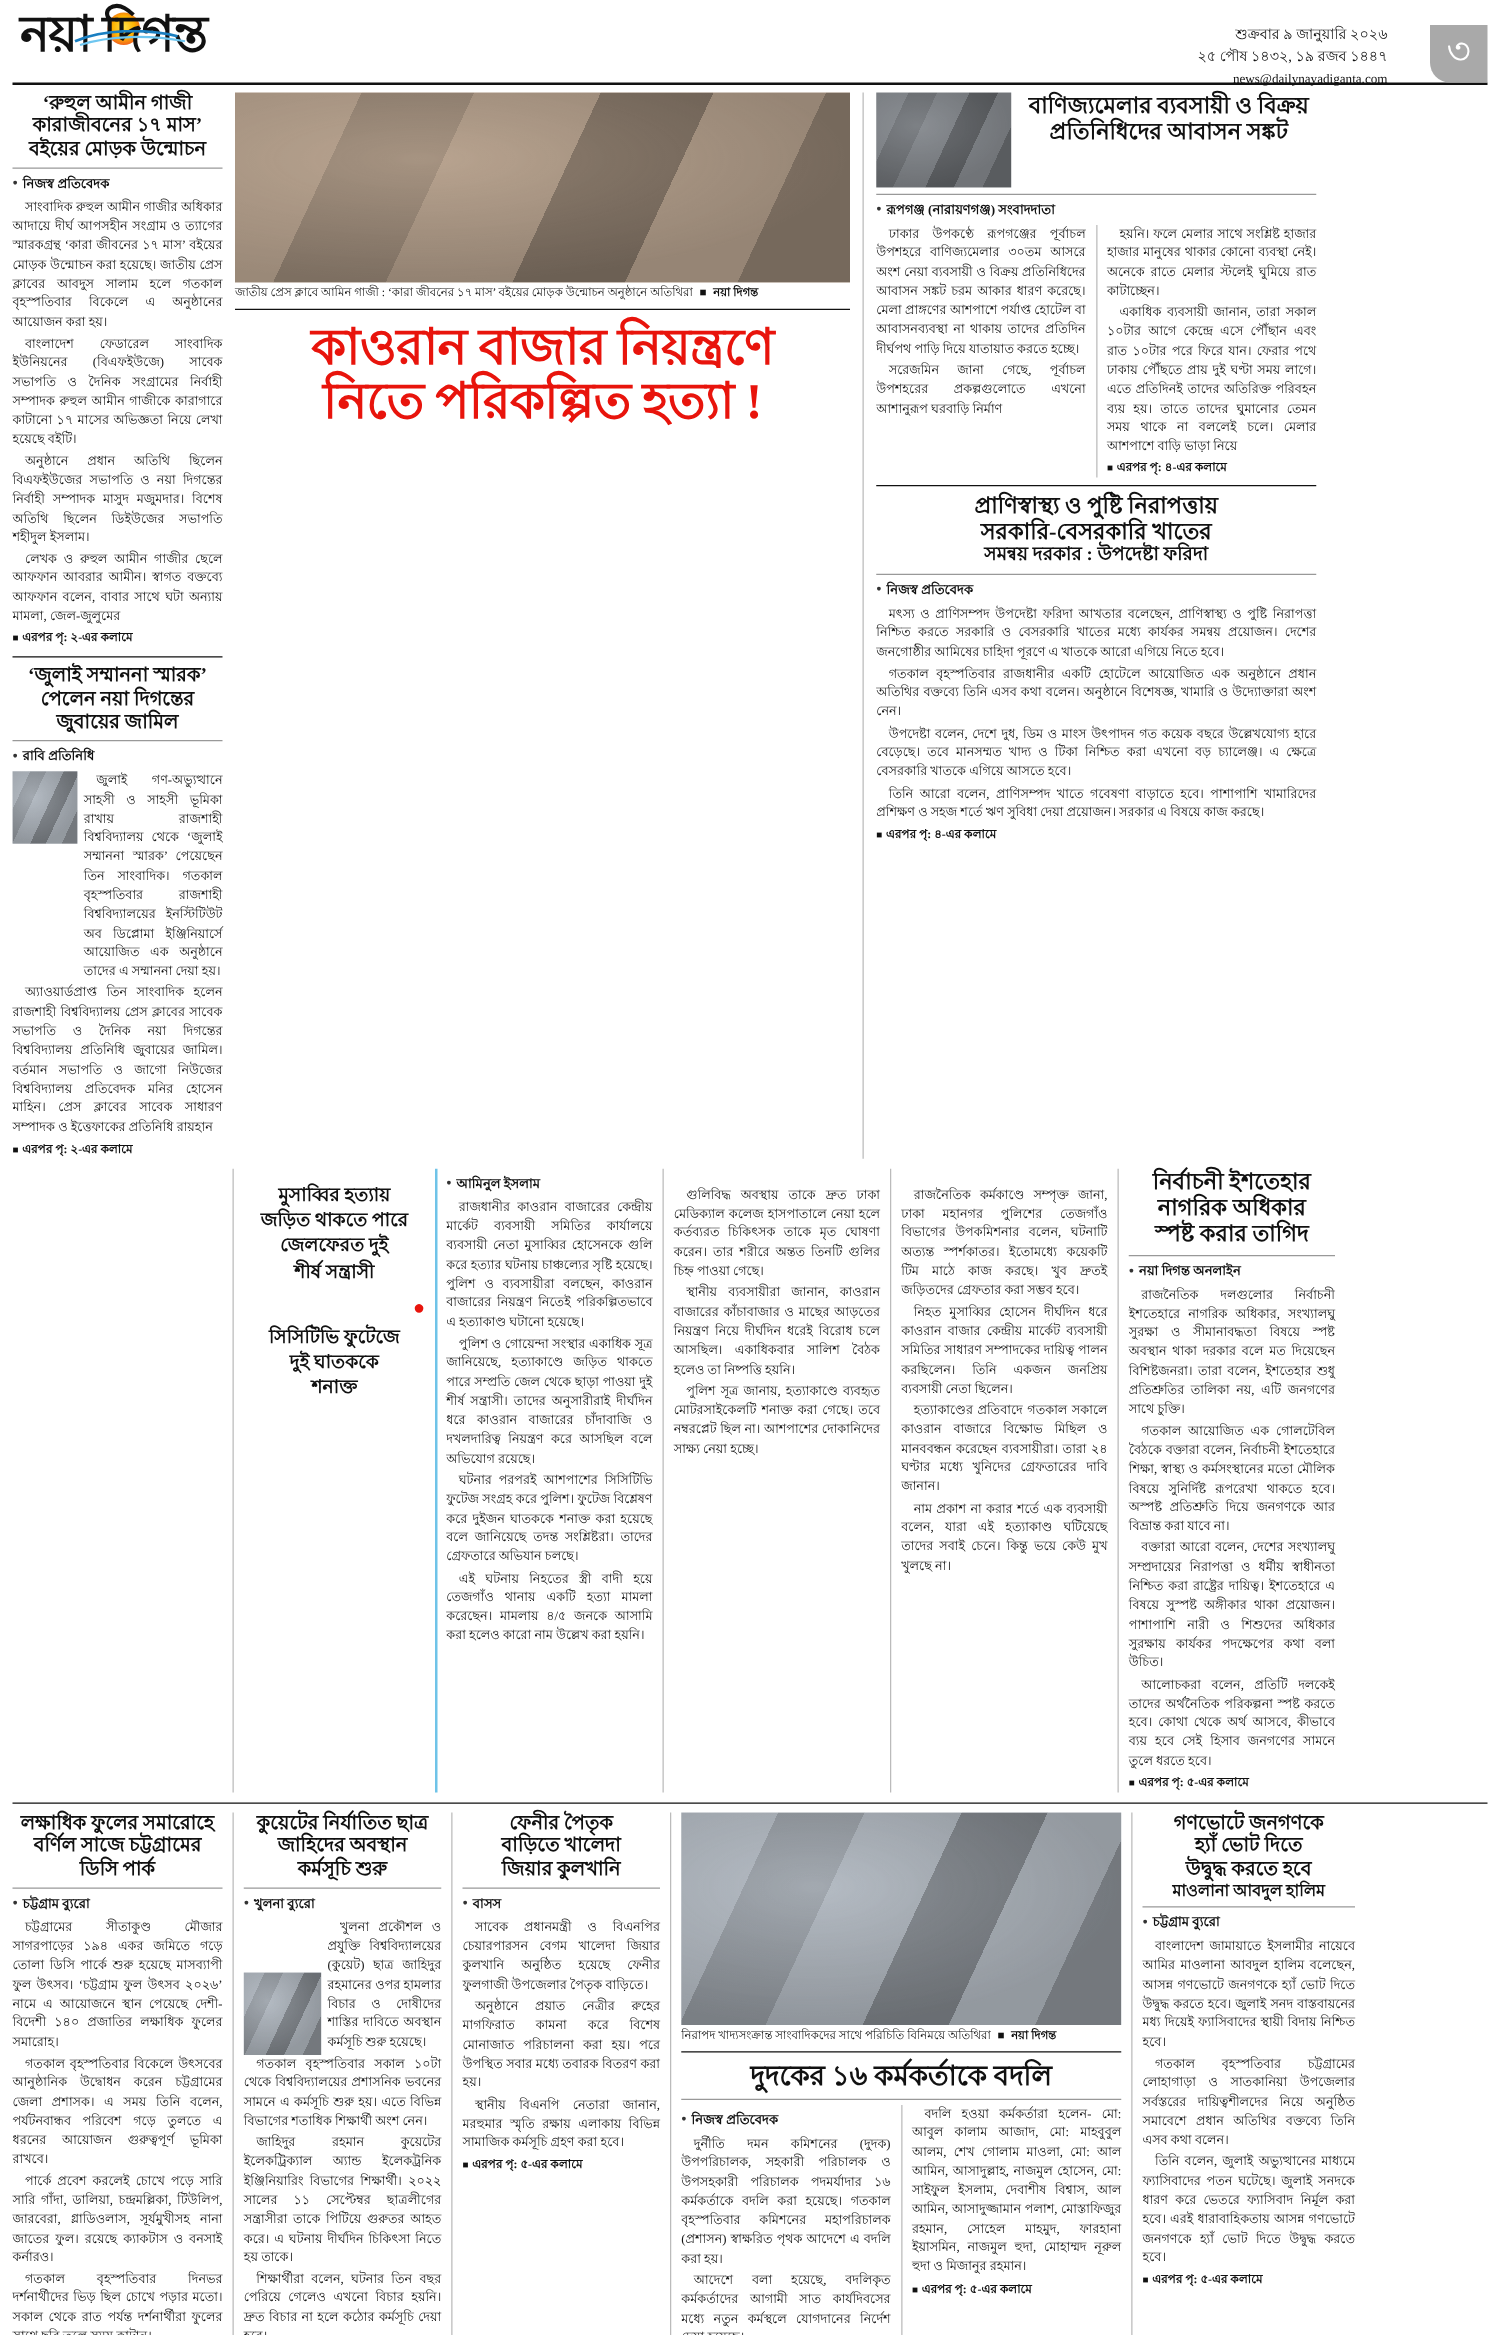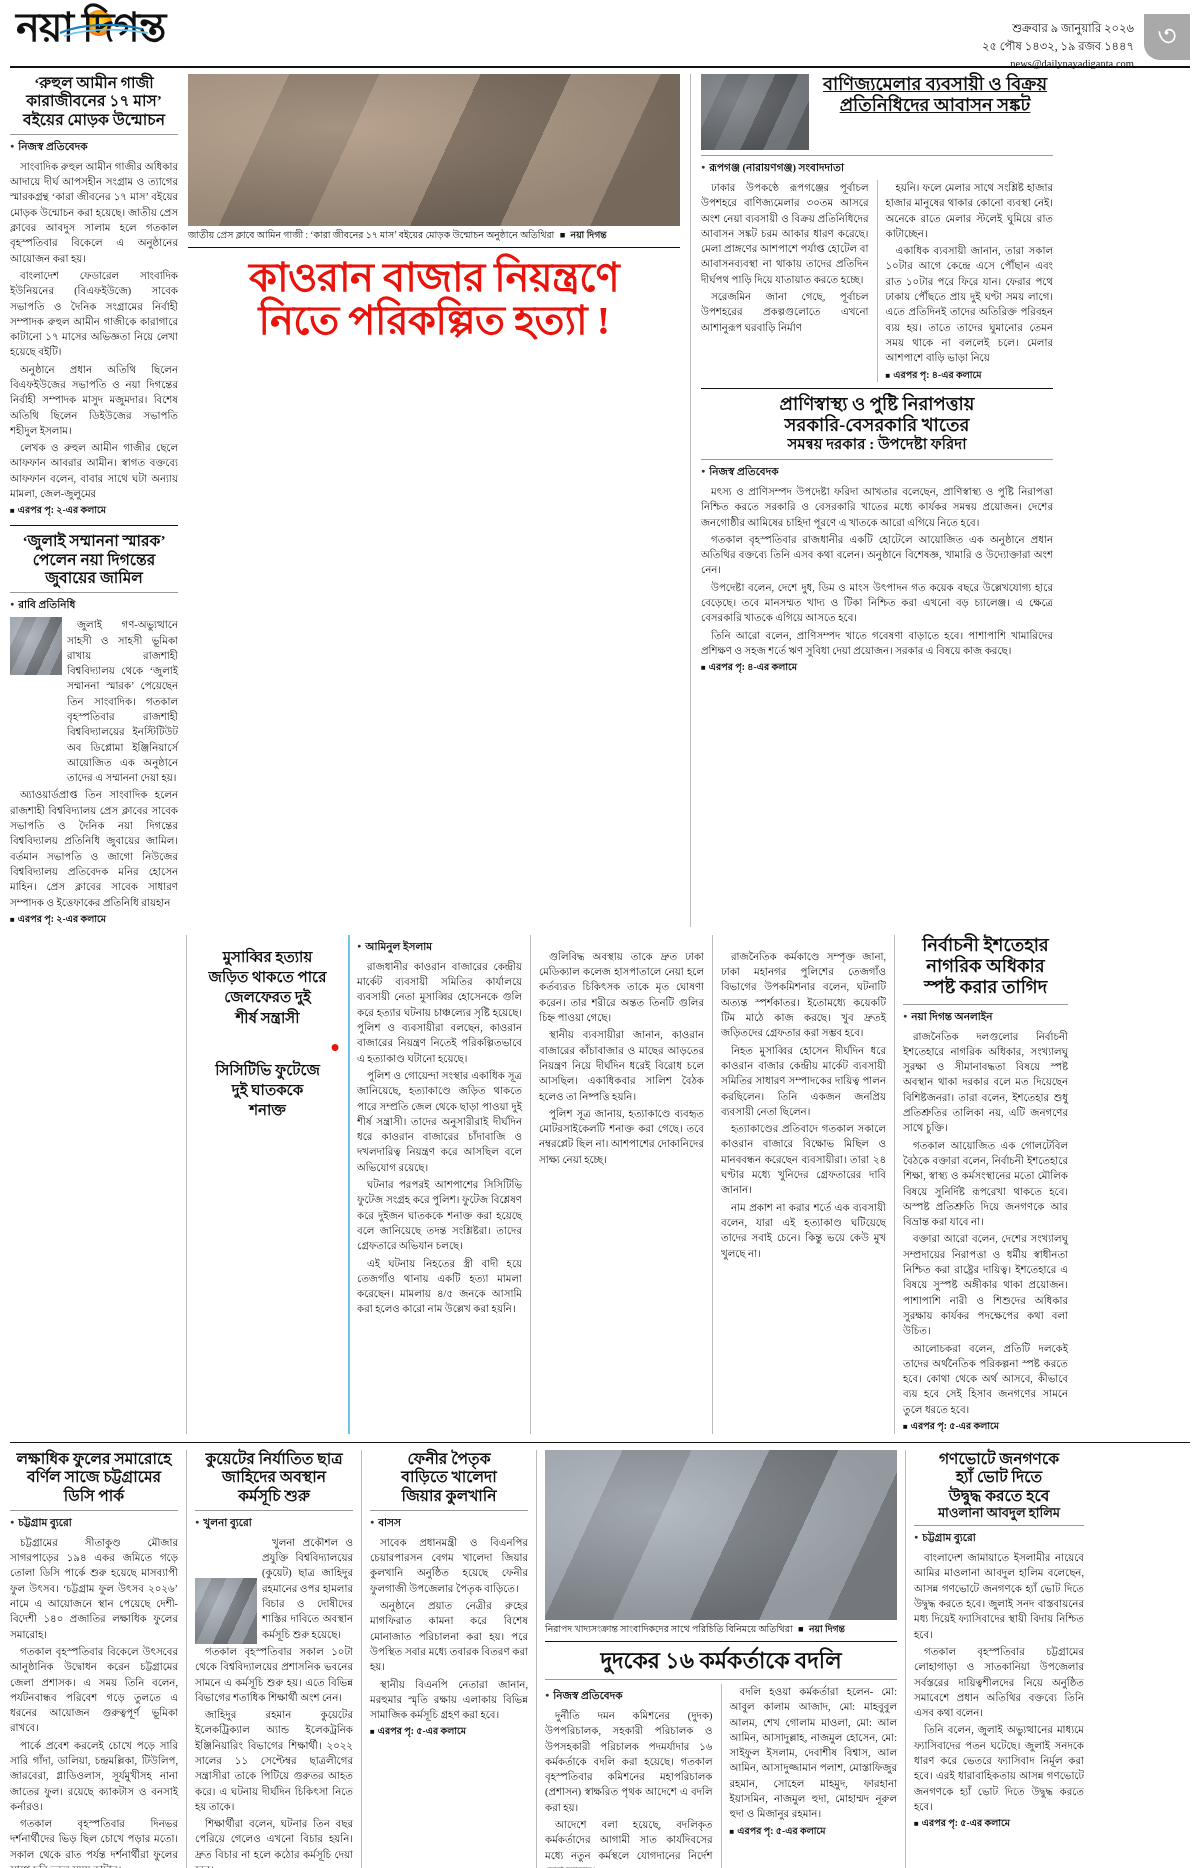--- a/index.html
+++ b/index.html
@@ -71,21 +71,21 @@
 
   <div class="masthead">
     <div class="logo-wrap">
       <div class="sun"></div>
       <svg class="swoosh" viewBox="0 0 120 14">
         <path d="M2 9 C25 -1, 60 -1, 84 5" stroke="#1a7fc1" stroke-width="2.2" fill="none"></path>
         <path d="M6 12 C30 4, 62 4, 90 9" stroke="#6ec6f0" stroke-width="1.8" fill="none"></path>
       </svg>
       <div class="logo-text">নয়া দিগন্ত</div>
     </div>
-    <div style="display:flex;align-items:flex-start;">
+    <div style="display:flex;align-items:center;gap:24px;">
       <div class="dateblock">
         <div>শুক্রবার ৯ জানুয়ারি ২০২৬</div>
         <div>২৫ পৌষ ১৪৩২, ১৯ রজব ১৪৪৭</div>
         <div class="em">news@dailynayadiganta.com</div>
       </div>
       <div class="pagebadge">৩</div>
     </div>
   </div>
   <div class="rule-top"></div>
 
@@ -140,21 +140,21 @@
         <div>কাওরান বাজার নিয়ন্ত্রণে</div>
         <div>নিতে পরিকল্পিত হত্যা !</div>
       </div>
     </div>
 
     <div class="sep"></div>
 
     <div class="col">
       <div style="display:flex;gap:8px;">
         <div class="photo dark" style="width:108px;height:76px;flex:none;"></div>
-        <div class="hl hl-md" style="flex:1;text-align:center;text-decoration:underline;">
+        <div class="hl hl-md" style="flex:1;text-align:center;">
           <div>বাণিজ্যমেলার ব্যবসায়ী ও বিক্রয়</div>
           <div>প্রতিনিধিদের আবাসন সঙ্কট</div>
         </div>
       </div>
       <div class="hline-thin" style="margin:5px 0 4px;"></div>
       <div class="byline">রূপগঞ্জ (নারায়ণগঞ্জ) সংবাদদাতা</div>
       <div style="display:grid;grid-template-columns:1fr 1px 1fr;gap:0 8px;">
         <div class="body">
           <p>ঢাকার উপকণ্ঠে রূপগঞ্জের পূর্বাচল উপশহরে বাণিজ্যমেলার ৩০তম আসরে অংশ নেয়া ব্যবসায়ী ও বিক্রয় প্রতিনিধিদের আবাসন সঙ্কট চরম আকার ধারণ করেছে। মেলা প্রাঙ্গণের আশপাশে পর্যাপ্ত হোটেল বা আবাসনব্যবস্থা না থাকায় তাদের প্রতিদিন দীর্ঘপথ পাড়ি দিয়ে যাতায়াত করতে হচ্ছে।</p>
           <p>সরেজমিন জানা গেছে, পূর্বাচল উপশহরের প্রকল্পগুলোতে এখনো আশানুরূপ ঘরবাড়ি নির্মাণ</p>

